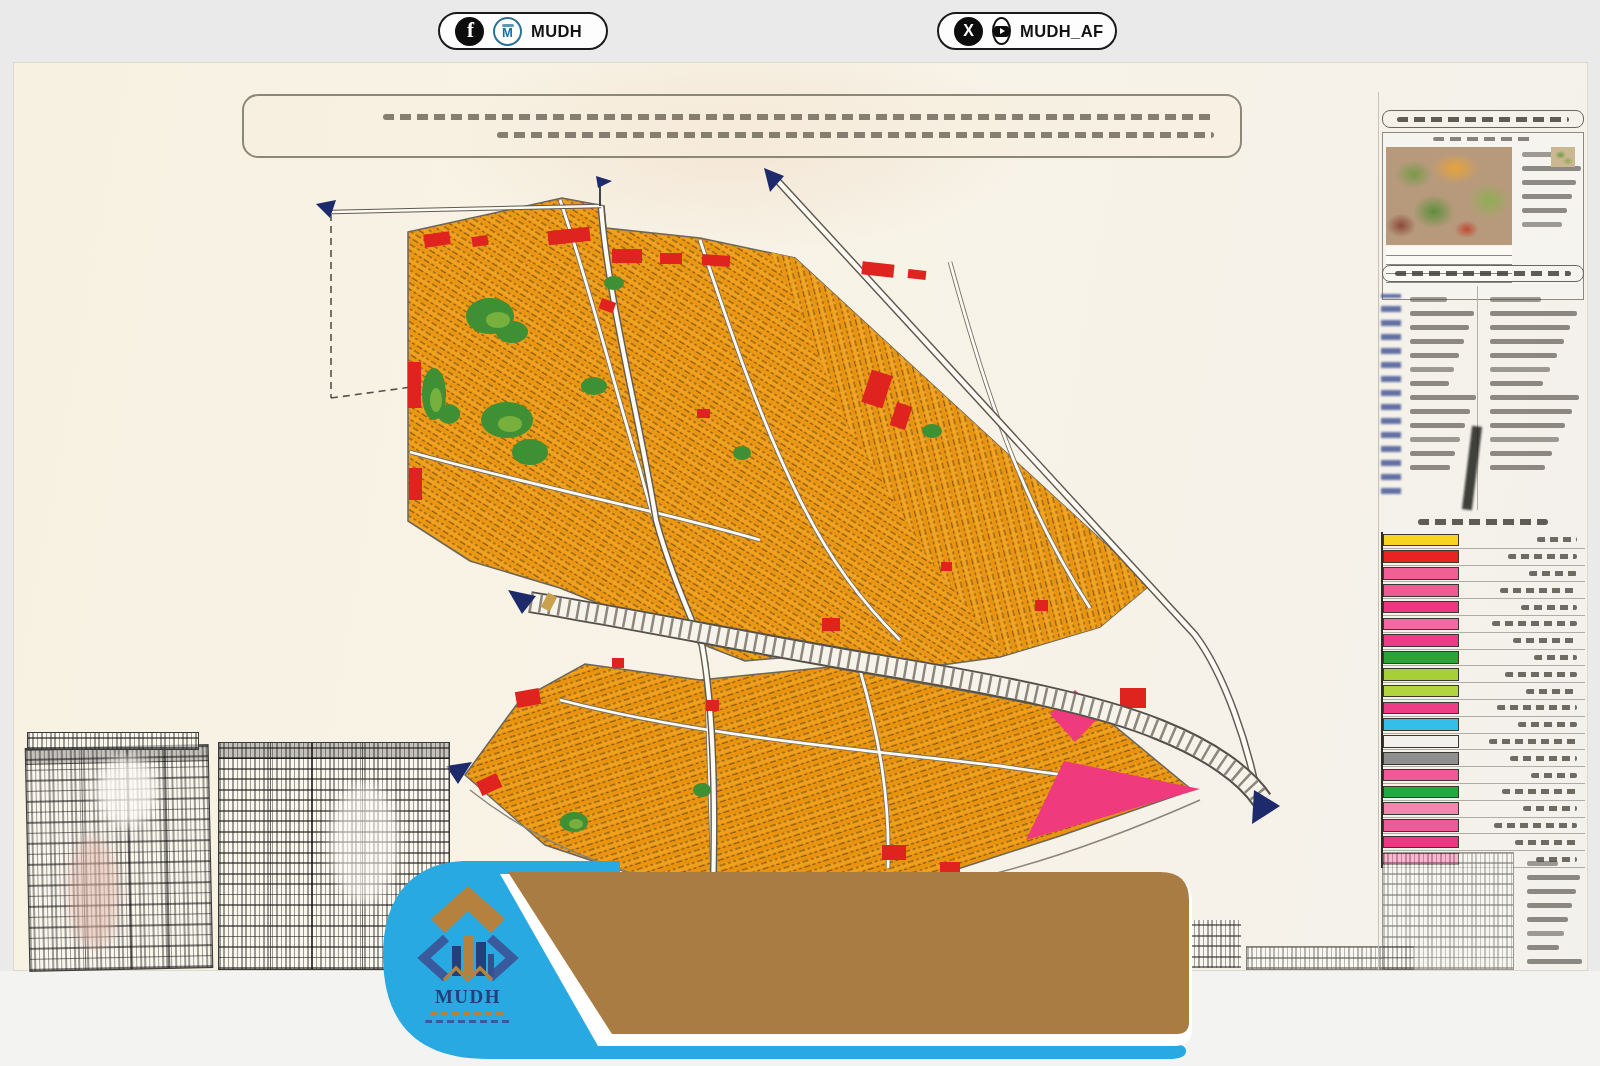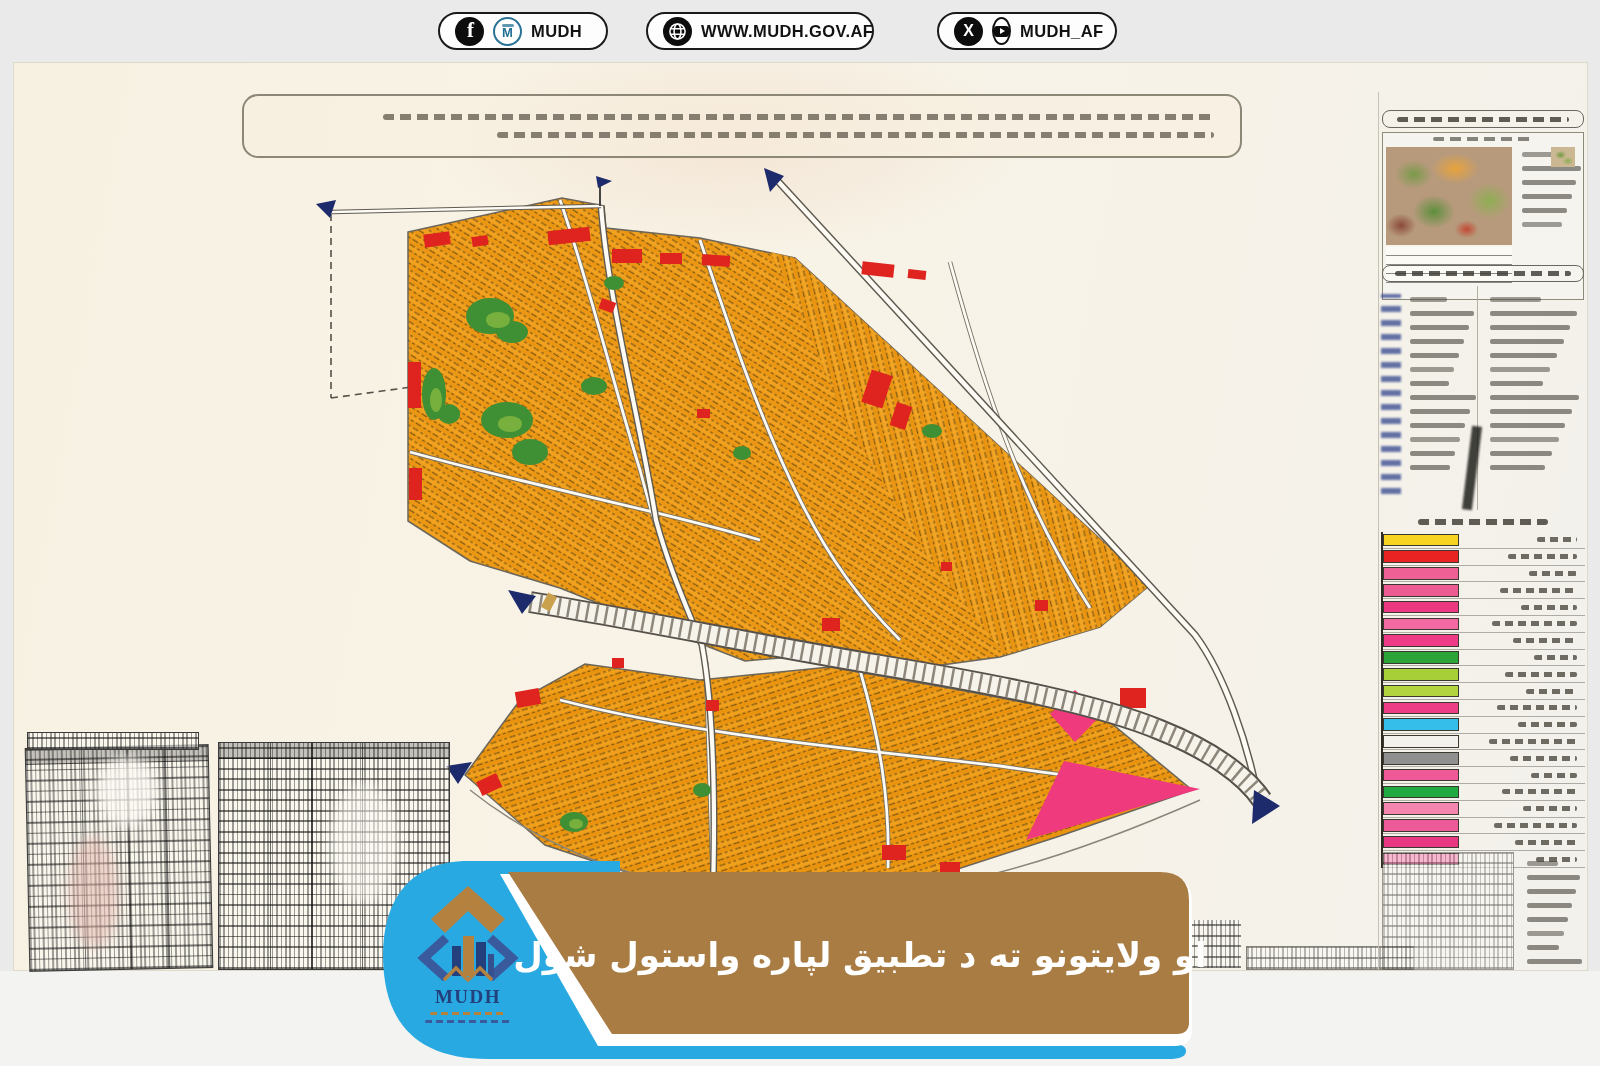--- a/index.html
+++ b/index.html
@@ -412,32 +412,20 @@
   <div class="pill" style="left:438px;width:170px;">
     <span class="cicon">
         <span class="fb-f">f</span>
       </span>
     <span class="emblem">
         <span class="arc"></span>
         <span class="m">M</span>
       </span>
     <span class="lbl">MUDH</span>
   </div>
-  <div class="pill" style="left:646px;width:228px;">
-    <span class="cicon">
-      <svg width="19" height="19" viewBox="0 0 20 20">
-          <g fill="none" stroke="#fff" stroke-width="1.6">
-        <circle cx="10" cy="10" r="8"></circle>
-            <ellipse cx="10" cy="10" rx="3.6" ry="8"></ellipse>
-        <path d="M2.4,7 H17.6 M2.4,13 H17.6"></path>
-          </g>
-        </svg>
-    </span>
-    <span class="lbl">WWW.MUDH.GOV.AF</span>
-  </div>
   <div class="pill" style="left:937px;width:180px;">
     <span class="cicon">
         <span class="x-g">X</span>
       </span>
     <span class="yt">
         <span class="tube">
           <span class="tri"></span>
         </span>
       </span>
     <span class="lbl">MUDH_AF</span>
@@ -454,18 +442,17 @@
       <path d="M38,58 L16,78 L38,98" stroke="#3a5a9e" stroke-width="9" fill="none"></path>
       <path d="M82,58 L104,78 L82,98" stroke="#3a5a9e" stroke-width="9" fill="none"></path>
       <rect x="44" y="66" width="9" height="30" fill="#24407c"></rect>
       <rect x="55" y="56" width="11" height="40" fill="#b5813f"></rect>
       <rect x="68" y="62" width="10" height="34" fill="#24407c"></rect>
       <rect x="80" y="74" width="6" height="22" fill="#35508e"></rect>
       <path d="M36,100 L48,88 L60,100 L72,88 L84,100" stroke="#b5813f" stroke-width="3.5" fill="none"></path>
     </g>
   </svg>
   <div class="banner-text">
-    <span>او ولایتونو ته د تطبیق لپاره واستول شول</span>
   </div>
   <div class="logo-word">MUDH</div>
   <span class="logo-sub" style="top:1012px;background:repeating-linear-gradient(90deg,#b5813f 0 7px,transparent 7px 11px);"></span>
   <span class="logo-sub" style="top:1020px;width:86px;left:425px;background:repeating-linear-gradient(90deg,#3a5a9e 0 7px,transparent 7px 11px);"></span>
 </div>
 
 </body></html>

